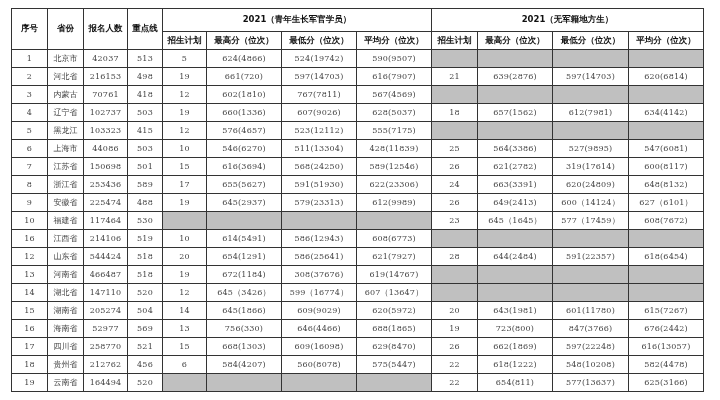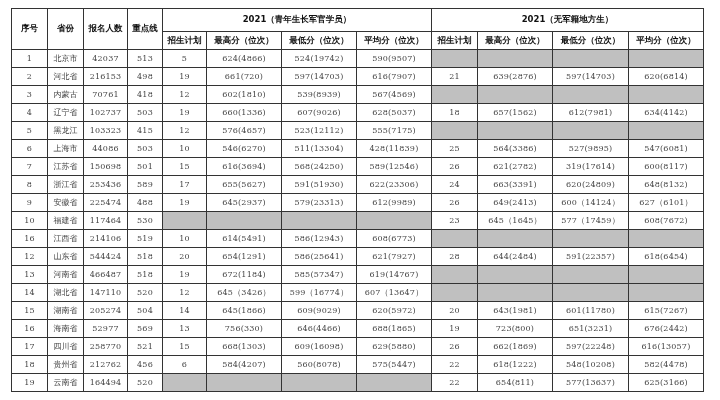--- a/index.html
+++ b/index.html
@@ -110,21 +110,21 @@
           <td class="num">597(14703)</td>
           <td class="num">620(6814)</td>
         </tr>
         <tr>
           <td class="num">3</td>
           <td>内蒙古</td>
           <td class="num">70761</td>
           <td class="num">418</td>
           <td class="num">12</td>
           <td class="num">602(1810)</td>
-          <td class="num">539(8939)</td>
+          <td class="num">767(7811)</td>
           <td class="num">567(4569)</td>
           <td class="gray"></td>
           <td class="gray"></td>
           <td class="gray"></td>
           <td class="gray"></td>
         </tr>
         <tr>
           <td class="num">4</td>
           <td>辽宁省</td>
           <td class="num">102737</td>
@@ -250,21 +250,21 @@
           <td class="num">591(22357)</td>
           <td class="num">618(6454)</td>
         </tr>
         <tr>
           <td class="num">13</td>
           <td>河南省</td>
           <td class="num">466487</td>
           <td class="num">518</td>
           <td class="num">19</td>
           <td class="num">672(1184)</td>
-          <td class="num">585(57347)</td>
+          <td class="num">308(37676)</td>
           <td class="num">619(14767)</td>
           <td class="gray"></td>
           <td class="gray"></td>
           <td class="gray"></td>
           <td class="gray"></td>
         </tr>
         <tr>
           <td class="num">14</td>
           <td>湖北省</td>
           <td class="num">147110</td>
@@ -296,32 +296,32 @@
           <td class="num">16</td>
           <td>海南省</td>
           <td class="num">52977</td>
           <td class="num">569</td>
           <td class="num">13</td>
           <td class="num">756(330)</td>
           <td class="num">646(4466)</td>
           <td class="num">688(1865)</td>
           <td class="num">19</td>
           <td class="num">723(800)</td>
-          <td class="num">651(3231)</td>
+          <td class="num">847(3766)</td>
           <td class="num">676(2442)</td>
         </tr>
         <tr>
           <td class="num">17</td>
           <td>四川省</td>
           <td class="num">258770</td>
           <td class="num">521</td>
           <td class="num">15</td>
           <td class="num">668(1303)</td>
           <td class="num">609(16098)</td>
-          <td class="num">629(5880)</td>
+          <td class="num">629(8470)</td>
           <td class="num">26</td>
           <td class="num">662(1869)</td>
           <td class="num">597(22248)</td>
           <td class="num">616(13057)</td>
         </tr>
         <tr>
           <td class="num">18</td>
           <td>贵州省</td>
           <td class="num">212762</td>
           <td class="num">456</td>

